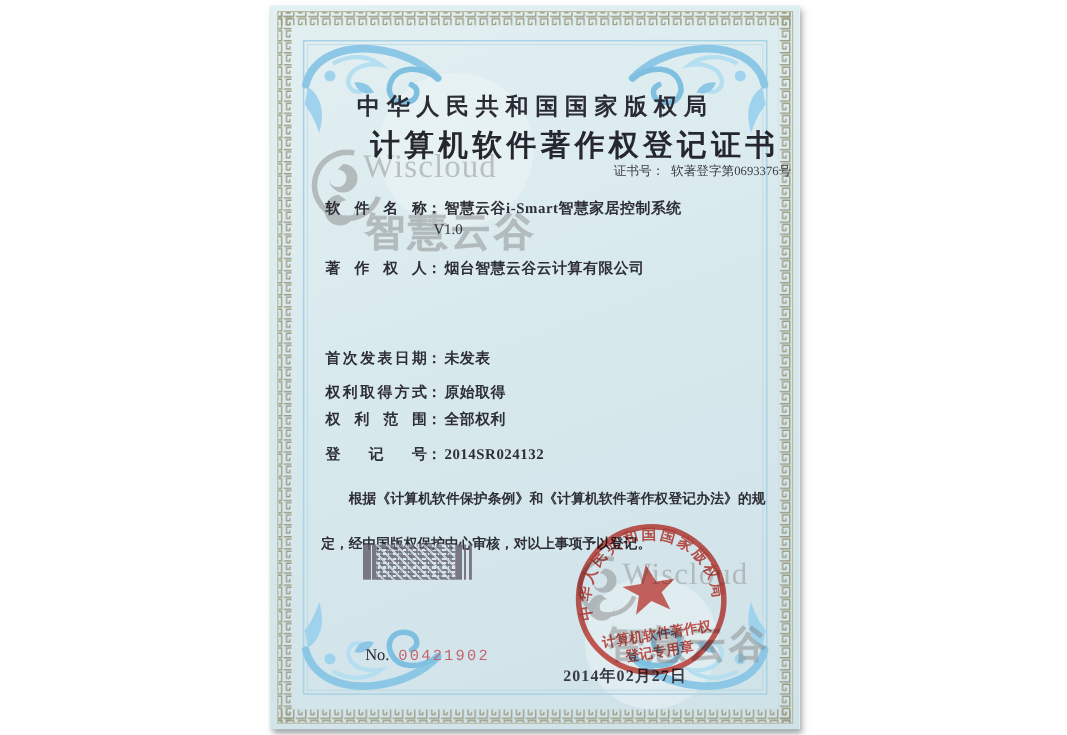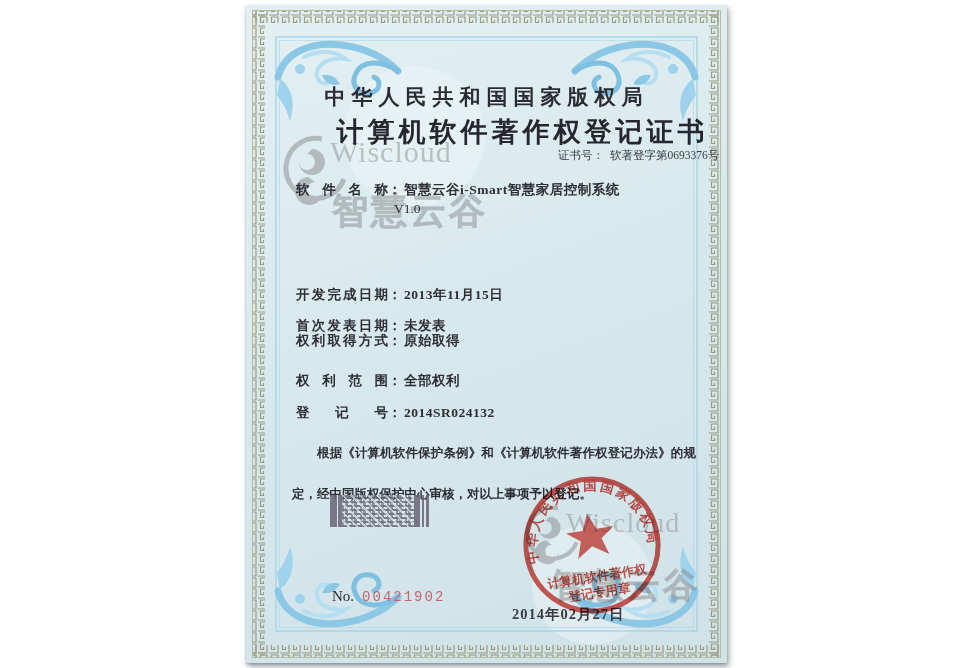--- a/index.html
+++ b/index.html
@@ -123,30 +123,30 @@
     <div class="main-title">计算机软件著作权登记证书</div>
     <div class="certno-row">
       <span>证书号：</span><span class="v">软著登字第0693376号</span>
     </div>
 
     <div class="field" style="top:176px;">
       <span class="lbl">软件名称</span><span class="col">：</span><span class="val">智慧云谷i-Smart智慧家居控制系统</span>
     </div>
     <div class="version">V1.0</div>
 
+    <div class="field" style="top:230px;">
+      <span class="lbl">著作权人</span><span class="col">：</span><span class="val">烟台智慧云谷云计算有限公司</span>
+    </div>
 
-    <div class="field" style="top:281px;">
-      <span class="lbl">开发完成日期</span><span class="col">：</span><span class="val">2013年11月15日</span>
-    </div>
 
     <div class="field" style="top:312px;">
       <span class="lbl">首次发表日期</span><span class="col">：</span><span class="val">未发表</span>
     </div>
 
-    <div class="field" style="top:327px;">
+    <div class="field" style="top:343px;">
       <span class="lbl">权利取得方式</span><span class="col">：</span><span class="val">原始取得</span>
     </div>
 
     <div class="field" style="top:367px;">
       <span class="lbl">权利范围</span><span class="col">：</span><span class="val">全部权利</span>
     </div>
 
     <div class="field" style="top:399px;">
       <span class="lbl">登记号</span><span class="col">：</span><span class="val">2014SR024132</span>
     </div>

